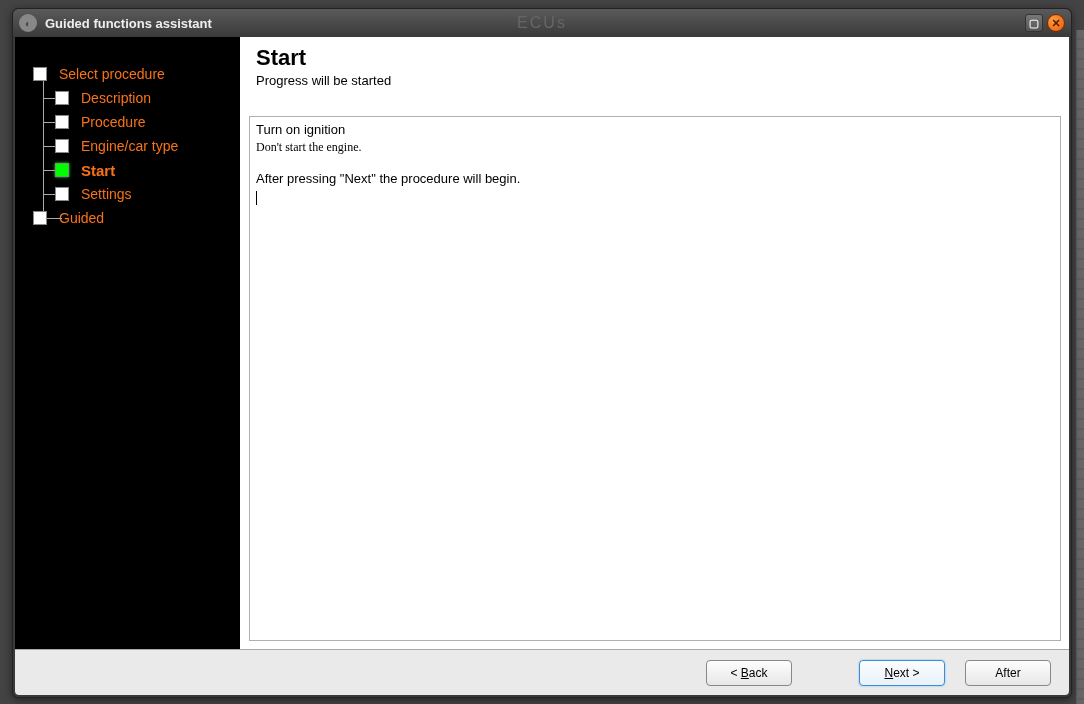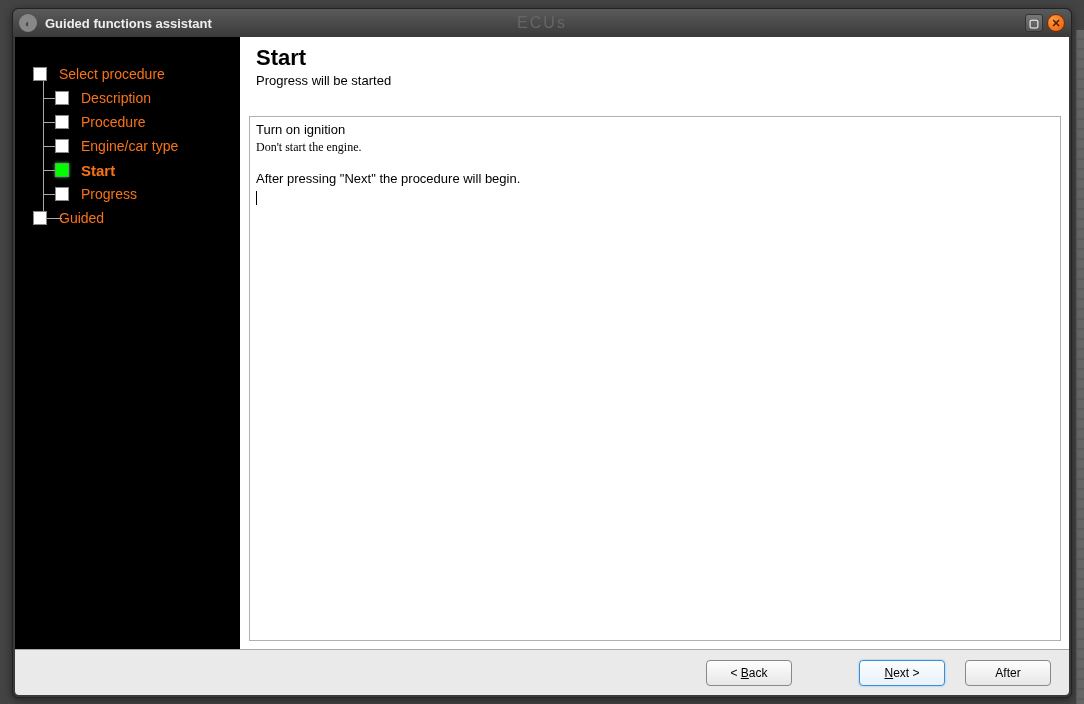--- a/index.html
+++ b/index.html
@@ -284,21 +284,21 @@
 
         <div class="tree-item">
           <span class="tree-hconn"></span>
           <span class="tree-square child current"></span>
           <span class="tree-label current">Start</span>
         </div>
 
         <div class="tree-item">
           <span class="tree-hconn"></span>
           <span class="tree-square child"></span>
-          <span class="tree-label">Progress</span>
+          <span class="tree-label">Settings</span>
         </div>
 
         <div class="tree-item">
           <span class="tree-hconn"></span>
           <span class="tree-square" style="margin-left:0"></span>
           <span class="tree-label">Guided</span>
         </div>
       </div>
 
       <div class="right-pane">

